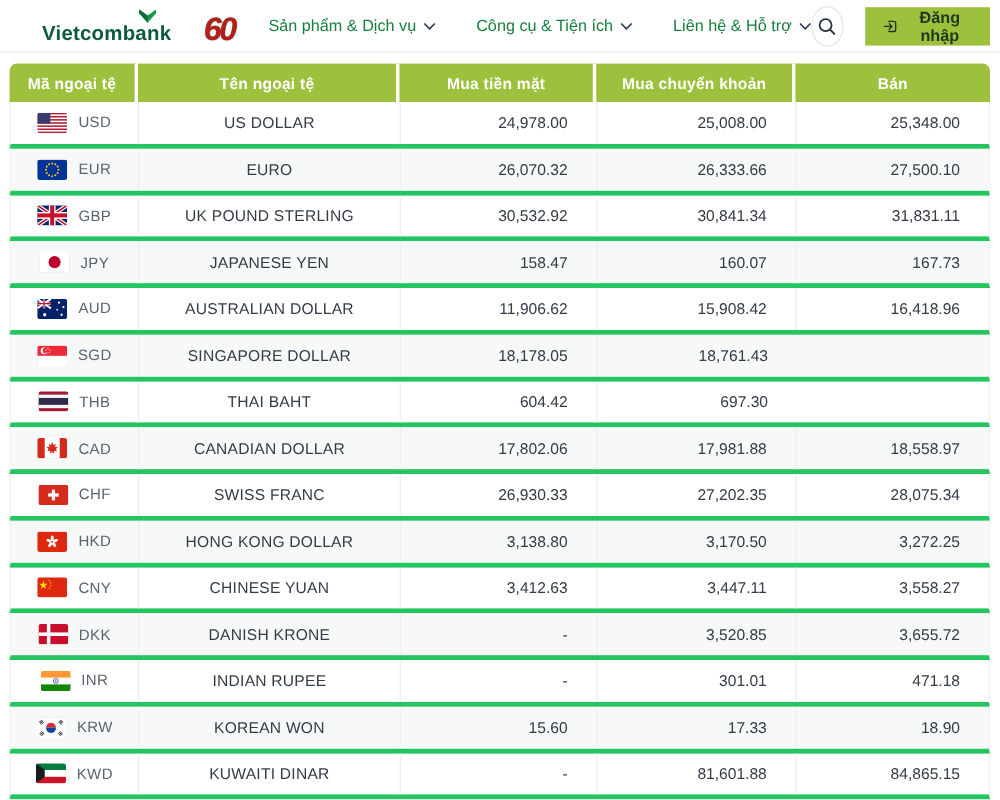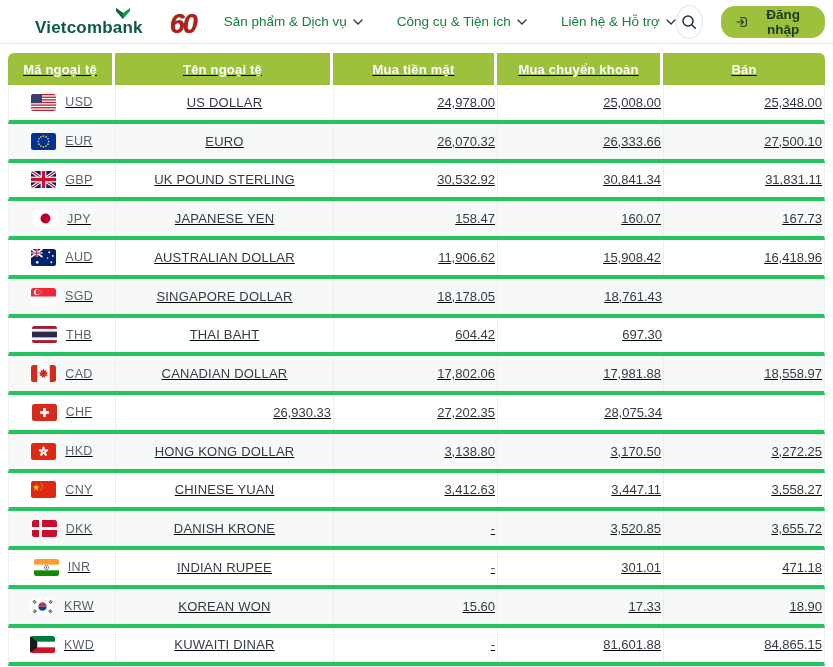--- a/index.html
+++ b/index.html
@@ -17,43 +17,43 @@
               color:#b91c1c; letter-spacing:-2px; text-shadow:0 0 1px #0e7a38; }
   .nav { display:flex; align-items:center; gap:34px; margin-left:28px; }
   .nav-item { display:flex; align-items:center; gap:6px; font-size:13.5px;
               color:#15803d; cursor:pointer; white-space:nowrap; }
   .nav-item svg { margin-top:1px; }
   .topbar-right { margin-left:auto; display:flex; align-items:center; gap:18px; }
   .search-btn { width:34px; height:34px; border-radius:50%; background:#fff;
                 border:1px solid #e3e6e6; display:flex; align-items:center;
                 justify-content:center; cursor:pointer; }
   .login-btn { height:32px; display:flex; align-items:center; gap:8px;
-               background:#9ec13d; color:#1d3a20; border:none; border-radius:14px;
+               background:#9ec13d; color:#1d3a20; border:none; border-radius:0;
                padding:16px 15px; font-size:13.5px; font-weight:700;
                font-family:"Liberation Sans", sans-serif; cursor:pointer; }
 
   
-  .rates { margin:9px 8px 16px 8px;text-decoration:underline; }
+  .rates { margin:9px 8px 16px 8px; }
   .grid-row { display:grid; grid-template-columns:107px 218px 164px 166px 1fr; }
   .thead .cell { background:#9ec13d; color:#fff; font-size:13px; font-weight:600;
                  height:32px; display:flex; align-items:center; justify-content:center;
                  letter-spacing:.2px; }
   .thead .cell:not(:last-child) { border-right:3px solid #fff; }
   .thead .cell:first-child { border-top-left-radius:6px; }
   .thead .cell:last-child { border-top-right-radius:6px; }
 
   .tbody .row { height:38.75px; border-bottom:4px solid #22c55e;
                 border-left:1px solid #f1f1f1; border-right:1px solid #f1f1f1; }
   .tbody .row:nth-child(even) { background:#f7f8f8; }
   .tbody .cell { display:flex; align-items:center; font-size:13px; color:#333b46; }
   .tbody .cell:not(:last-child) { border-right:1px solid #ededed; }
   .cell-code { justify-content:center; gap:9px; }
   .code-text { font-size:12.5px; color:#5a6370; letter-spacing:.3px; }
   .cell-name { justify-content:center; color:#323a45; letter-spacing:.2px; }
-  .cell-num { justify-content:flex-end; padding-right:2px; font-size:13.5px; }
+  .cell-num { justify-content:flex-end; padding-right:24px; font-size:13.5px; }
 
   .flag { width:25px; height:17px; border-radius:2.5px; overflow:hidden;
           display:inline-flex; flex:0 0 auto;
           box-shadow:inset 0 0 0 0.5px rgba(0,0,0,.18); }
   .flag svg { width:25px; height:17px; display:block; }
 </style>
 </head>
 <body>
 
 <header class="topbar">
@@ -282,20 +282,21 @@
         <div class="cell cell-code">
           <span class="flag">
             <svg viewBox="0 0 24 16" preserveAspectRatio="none">
               <rect width="24" height="16" fill="#d52b1e"></rect>
               <rect x="10.7" y="3.8" width="2.6" height="8.4" fill="#fff"></rect>
               <rect x="7.8" y="6.7" width="8.4" height="2.6" fill="#fff"></rect>
             </svg>
           </span>
           <span class="code-text">CHF</span>
         </div>
+        <div class="cell cell-name">SWISS FRANC</div>
         <div class="cell cell-num">26,930.33</div>
         <div class="cell cell-num">27,202.35</div>
         <div class="cell cell-num">28,075.34</div>
       </div>
       <div class="grid-row row">
         <div class="cell cell-code">
           <span class="flag">
             <svg viewBox="0 0 24 16" preserveAspectRatio="none">
               <rect width="24" height="16" fill="#de2910"></rect>
               <ellipse cx="12" cy="5.6" rx="1.2" ry="2.5" fill="#fff" transform="rotate(0 12 8)"></ellipse>

